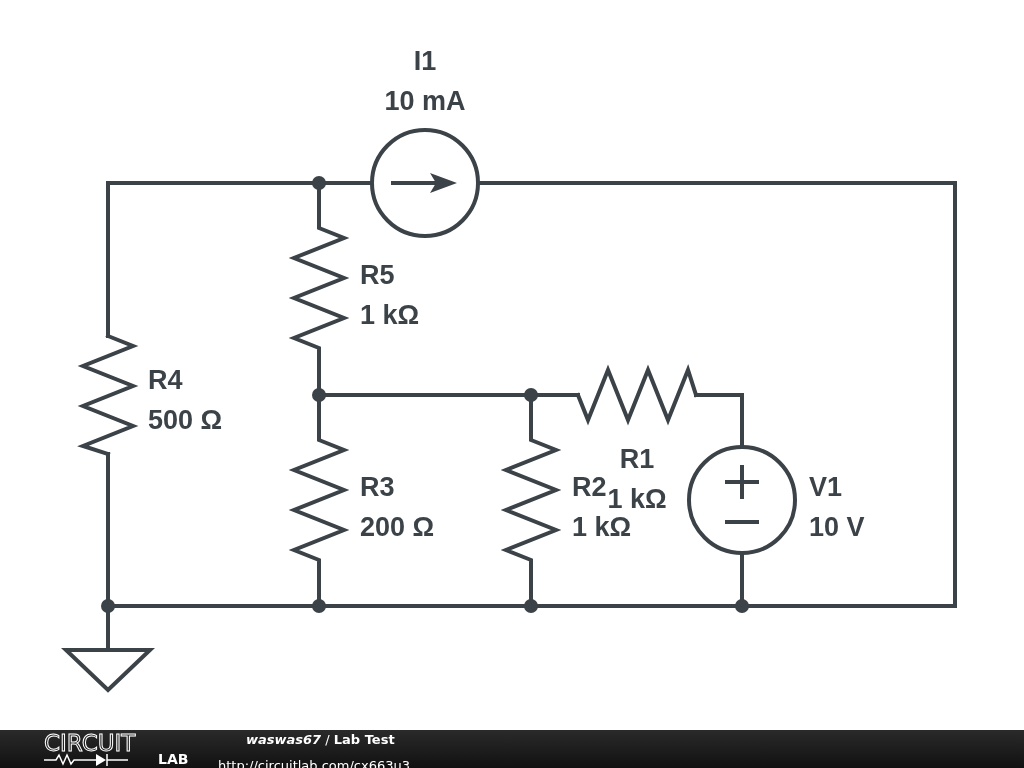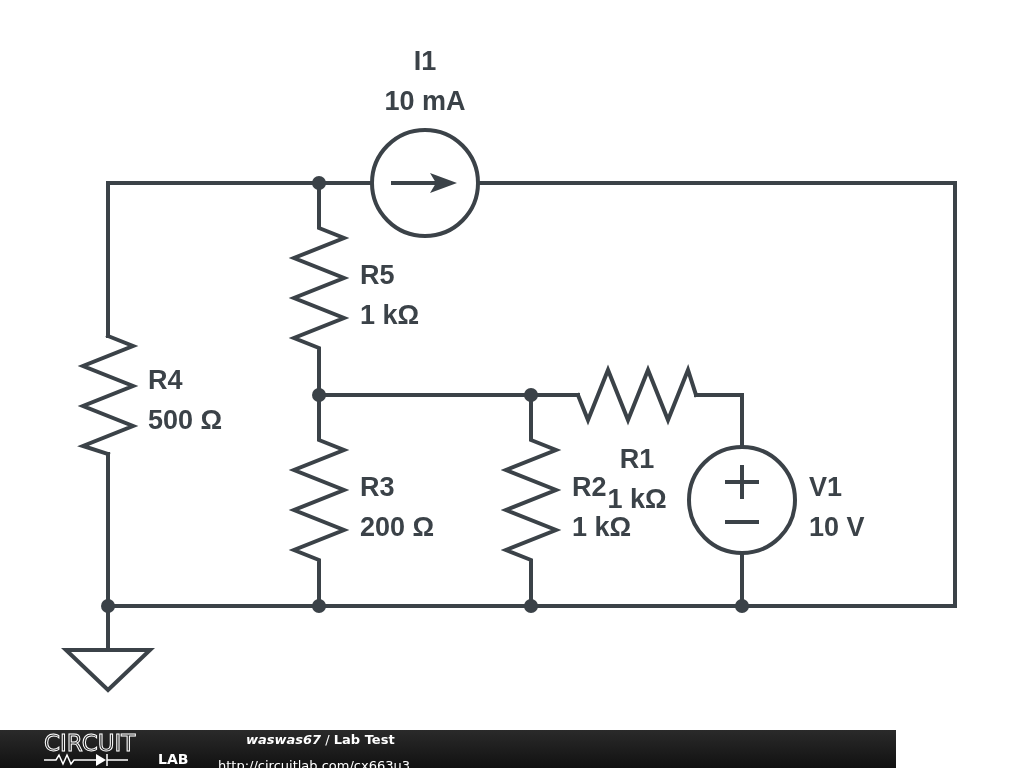--- a/index.html
+++ b/index.html
@@ -1,21 +1,21 @@
 <!DOCTYPE html>
 <html><head>
   <meta charset="utf-8">
   <style>
     html, body { margin: 0; padding: 0; background: #ffffff; }
     body { width: 1024px; height: 768px; position: relative; overflow: hidden; font-family: "Liberation Sans", sans-serif; }
     #canvas { position: absolute; left: 0; top: 0; width: 1024px; height: 730px; }
     .wire { stroke: #3b4248; stroke-width: 4; fill: none; stroke-linecap: square; stroke-linejoin: miter; }
     .node { fill: #3b4248; }
     .lbl { font-family: "Liberation Sans", sans-serif; font-weight: bold; font-size: 27px; fill: #3b4248; }
-    #footer { position: absolute; left: 0; top: 730px; width: 896px; height: 38px; background: linear-gradient(#2a2a2a, #111111); text-align: center; }
+    #footer { position: absolute; left: 0; top: 730px; width: 1024px; height: 38px; background: linear-gradient(#2a2a2a, #111111); text-align: center; }
     .logo-circuit { position: absolute; left: 44px; top: 1px; font-family: "DejaVu Sans", sans-serif; font-size: 23px; letter-spacing: 0px; color: transparent; -webkit-text-stroke: 1px #ffffff; font-weight: normal; line-height: 24px; }
     .logo-lab { position: absolute; left: 128px; top: 21px; font-family: "DejaVu Sans", sans-serif; font-weight: bold; font-size: 14px; color: #ffffff; line-height: 16px; margin-left: 30px; }
     .logo-sym { position: absolute; left: 44px; top: 22px; width: 84px; height: 14px; }
     .foot-user { position: absolute; left: 218px; top: 2px; font-family: "DejaVu Sans", sans-serif; font-size: 13px; color: #ffffff; line-height: 16px; margin-left: 28px; }
     .foot-user .u { font-style: italic; font-weight: bold; }
     .foot-user .t { font-weight: bold; }
     .foot-url { position: absolute; left: 218px; top: 28px; font-family: "DejaVu Sans", sans-serif; font-size: 13px; color: #ffffff; line-height: 16px; }
   </style>
 </head>
 <body>

